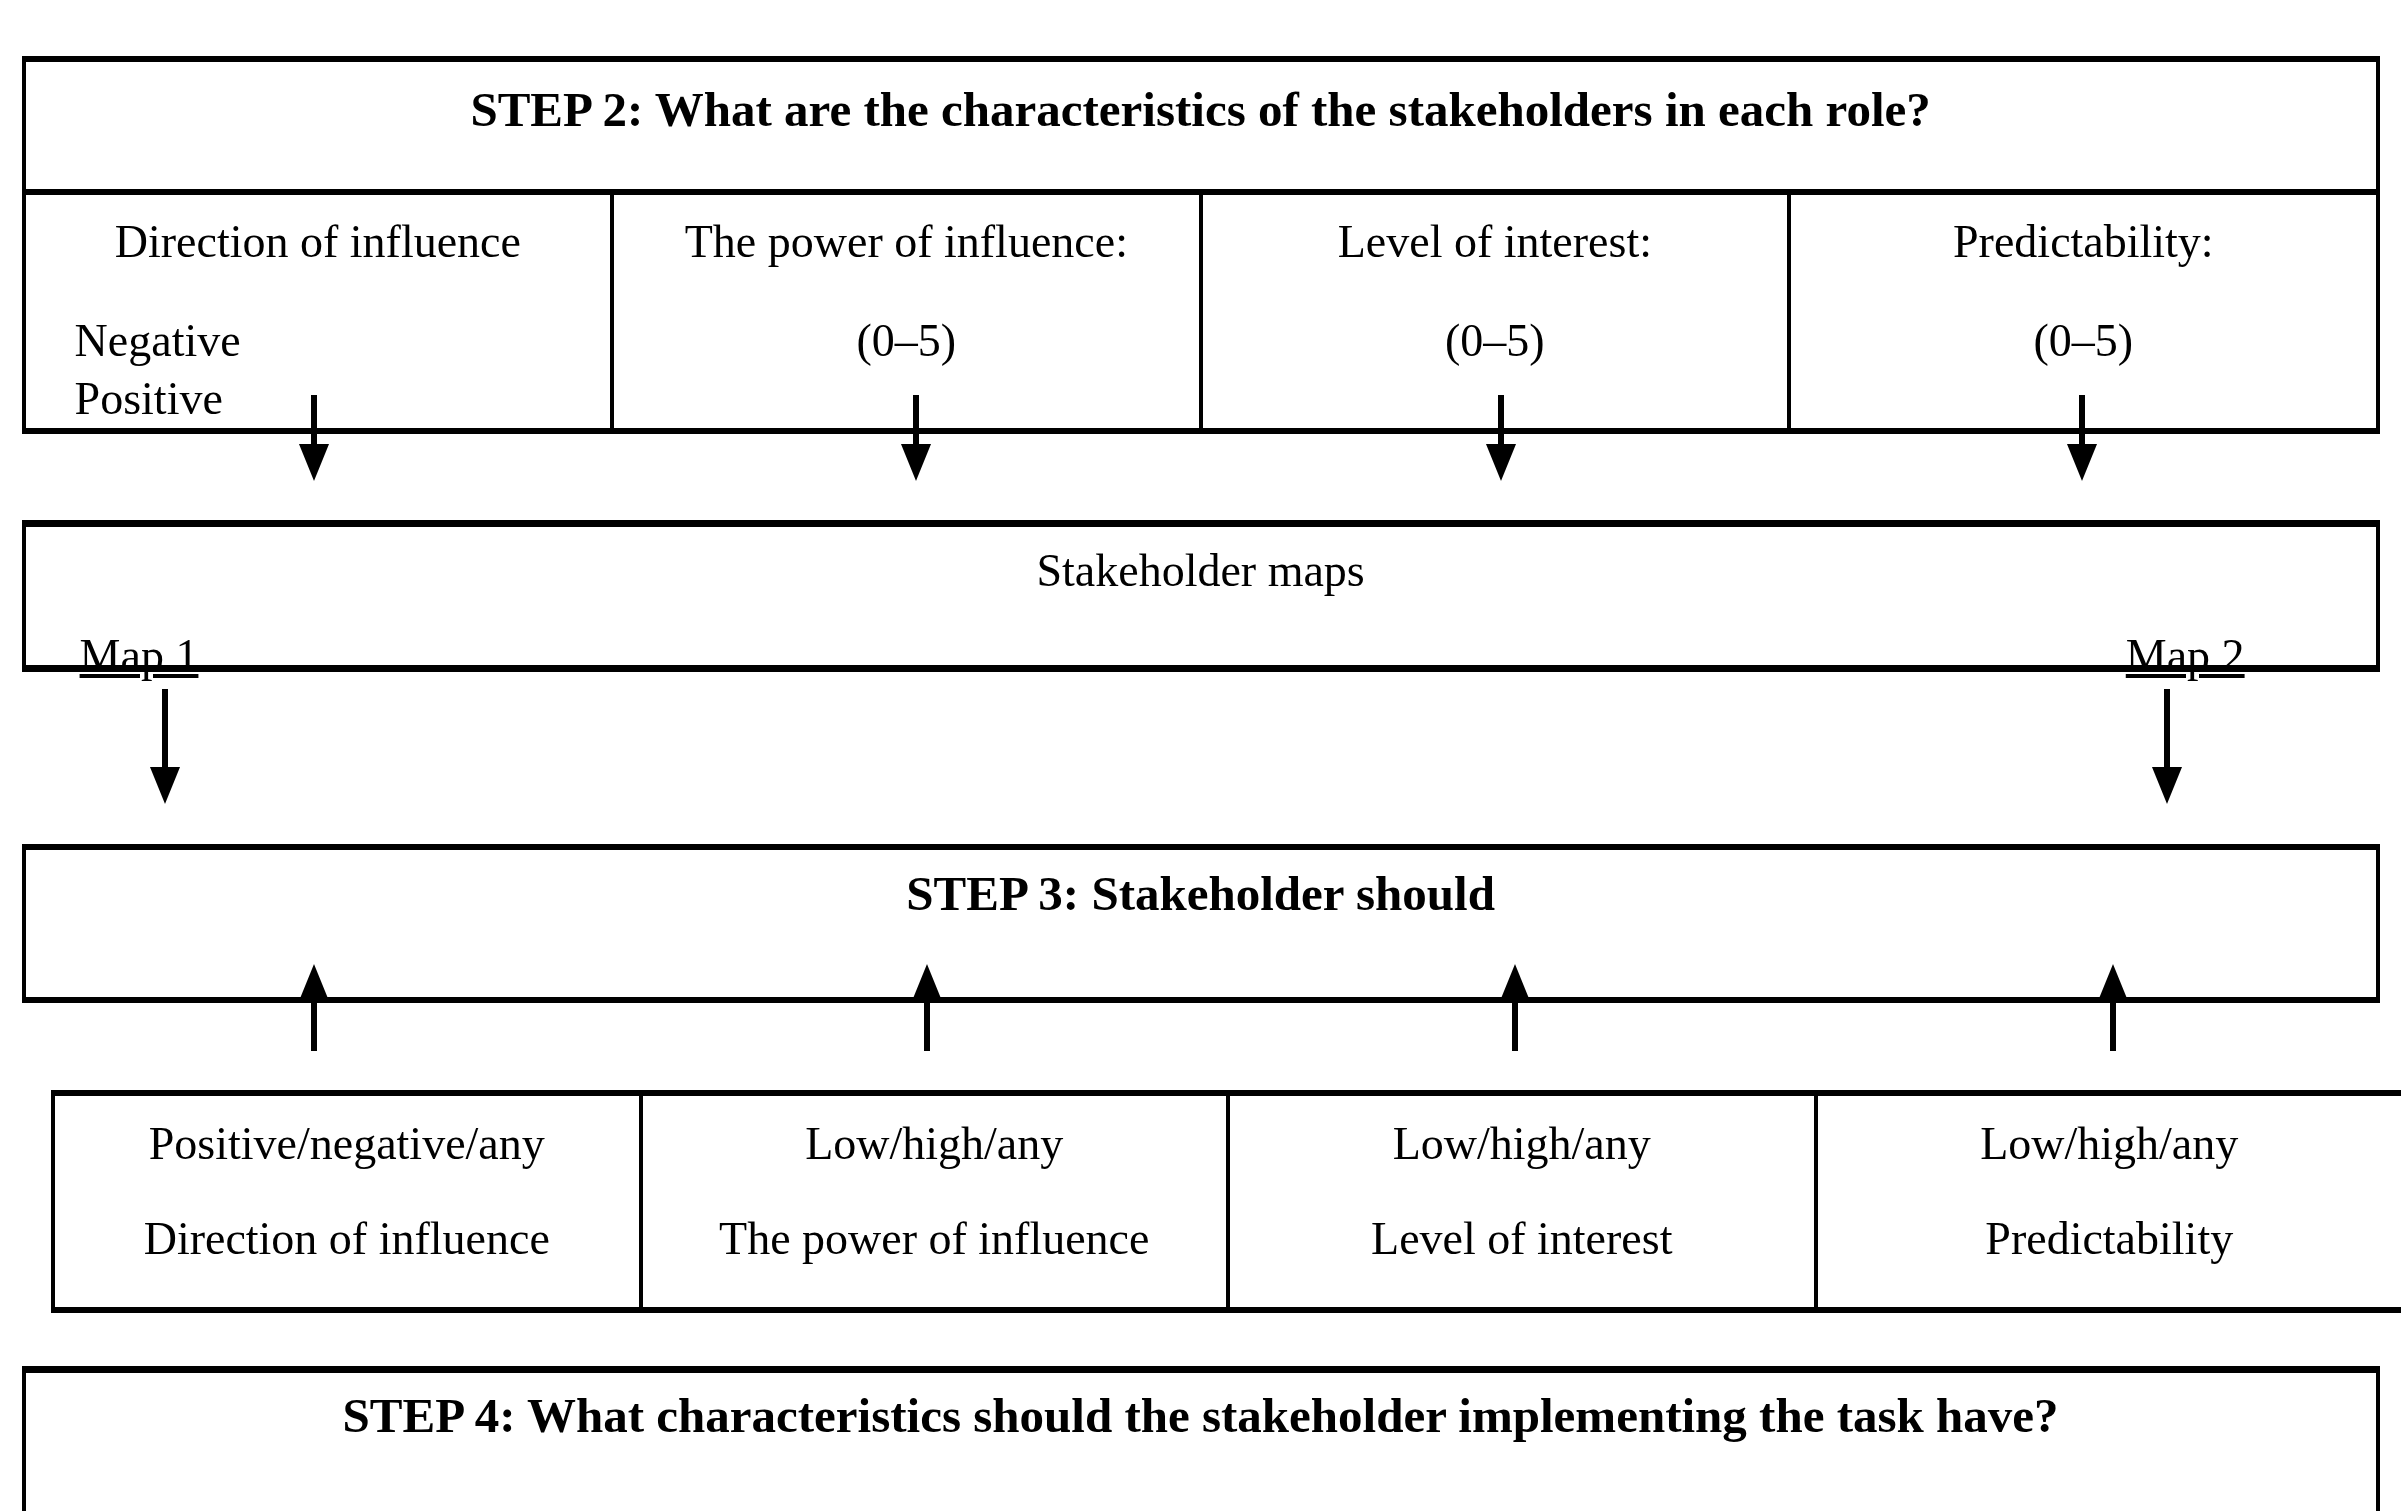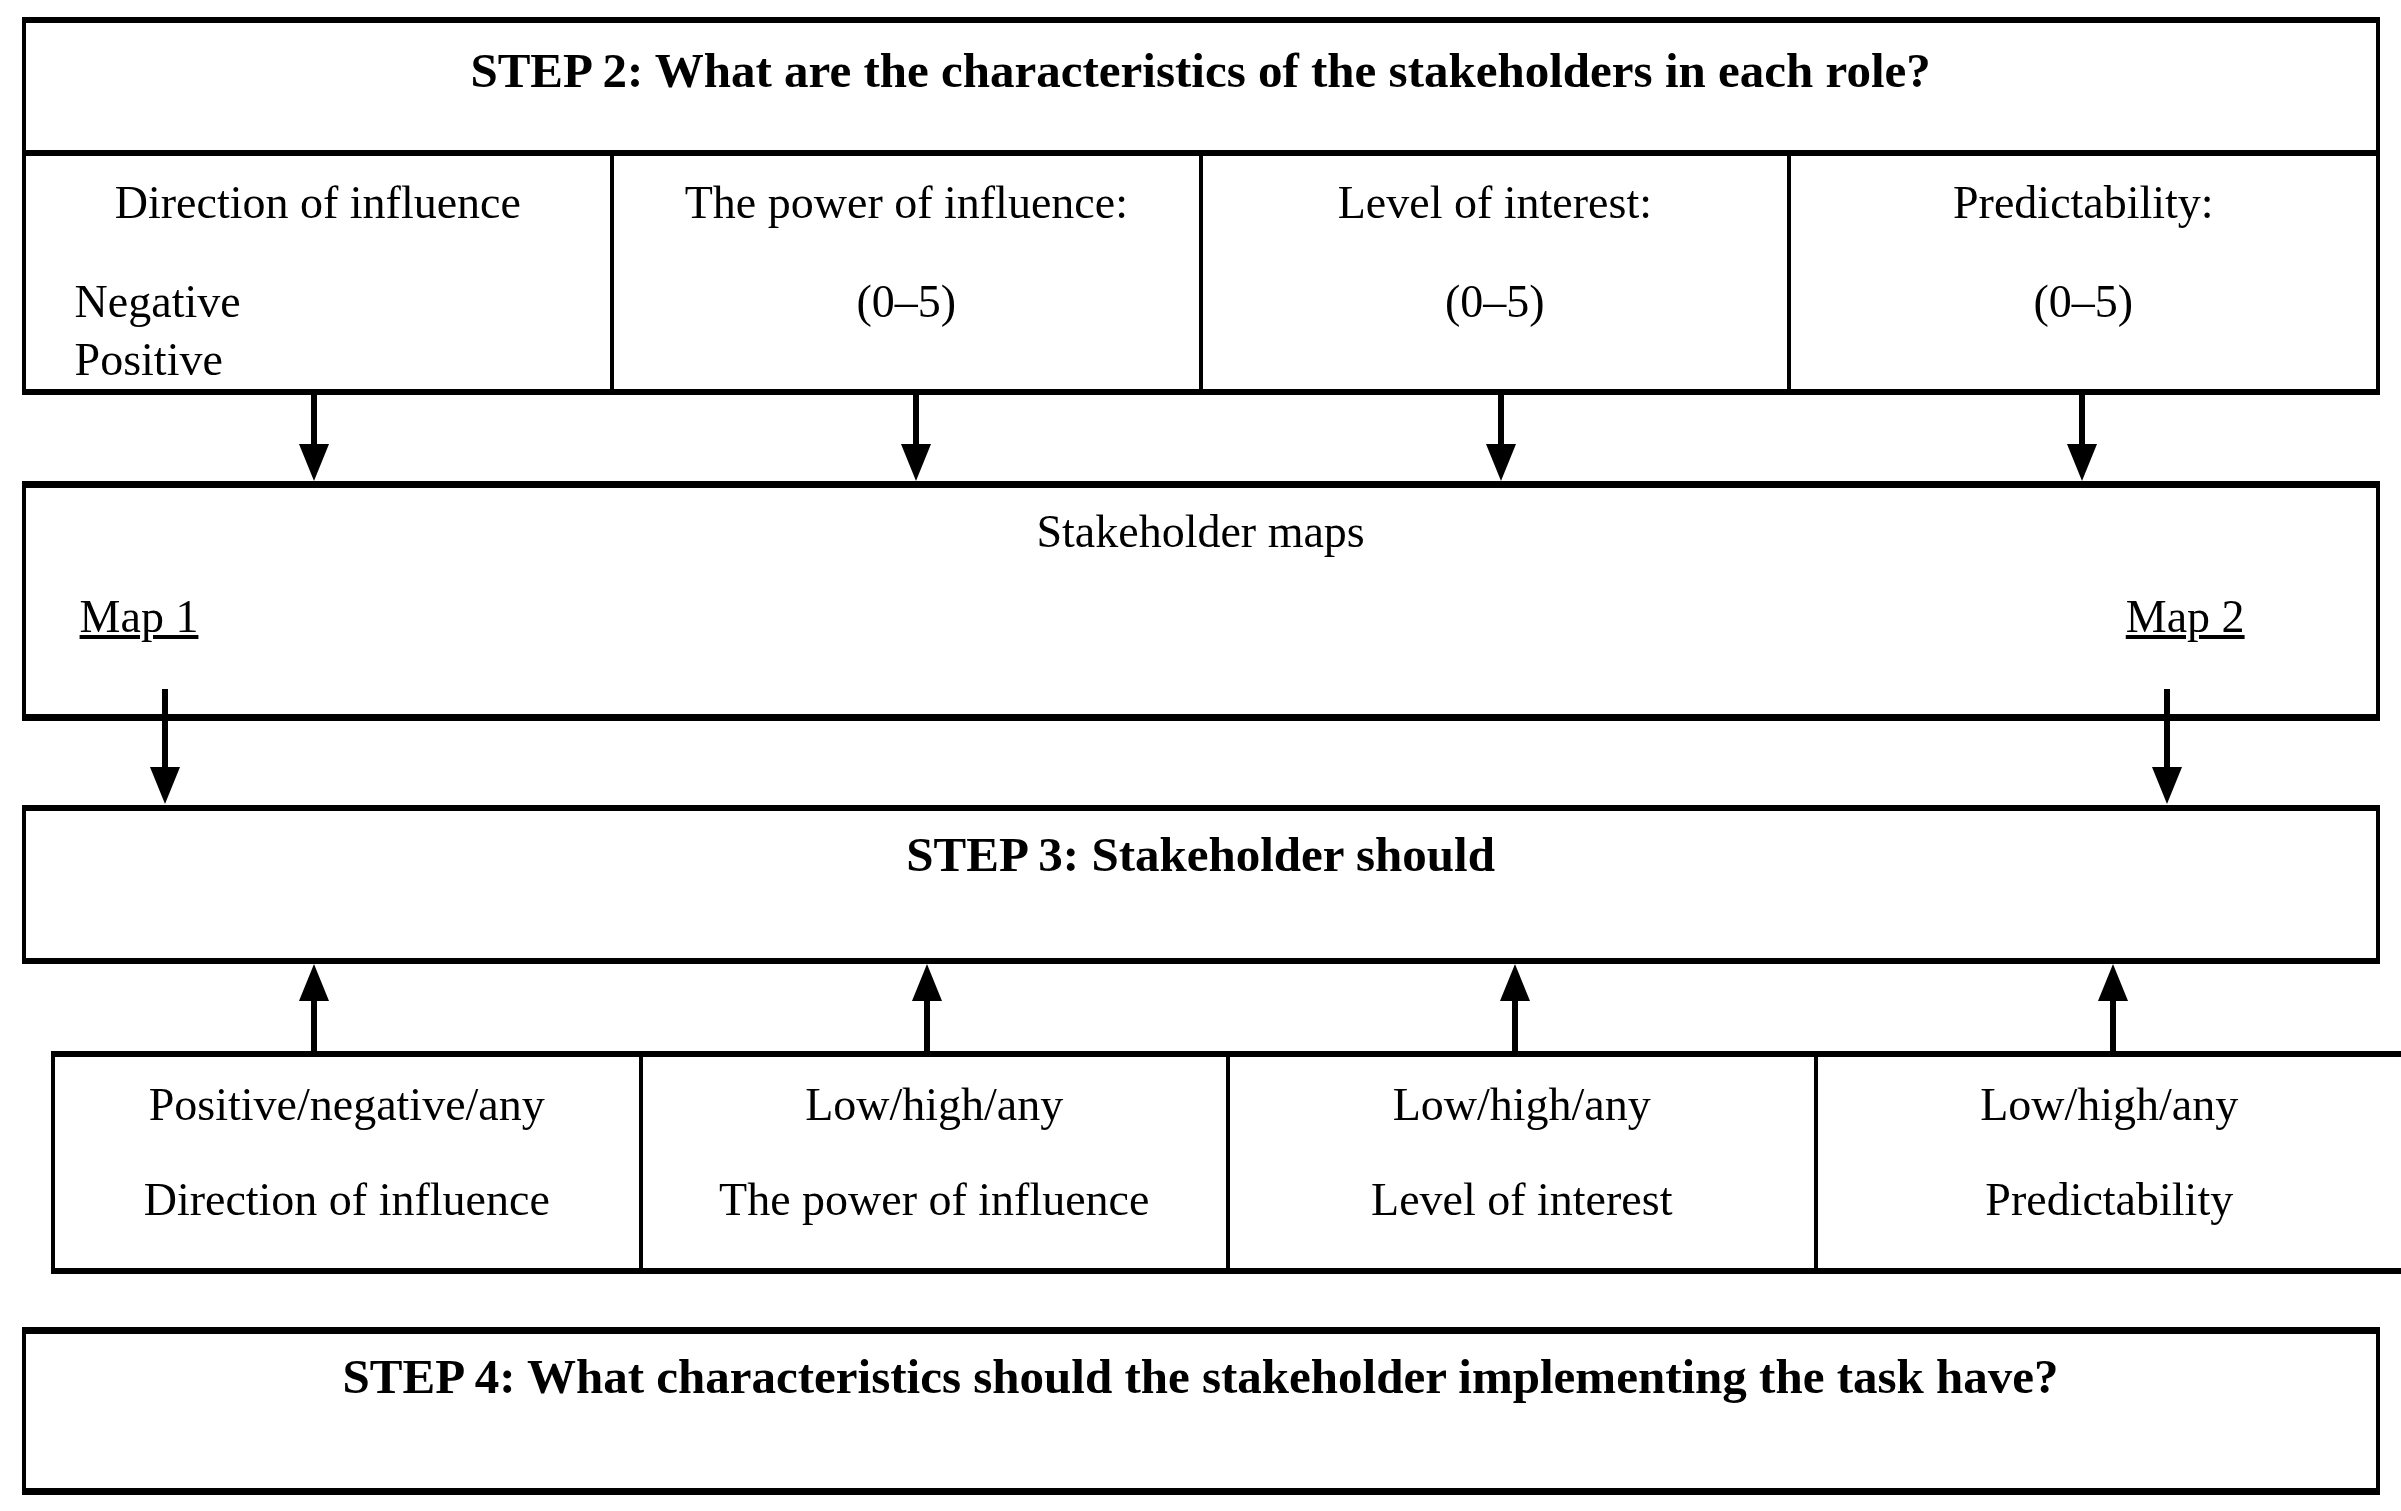--- a/index.html
+++ b/index.html
@@ -15,20 +15,21 @@
     color: #000000;
     font-family: "Liberation Serif", serif;
   }
   .box {
     position: absolute;
     box-sizing: border-box;
     border: 4.6px solid #000;
     border-top-width: 6.2px;
     border-bottom-width: 6.2px;
     background: #fff;
+    margin-top: 39px;
   }
   .step-title {
     font-weight: bold;
     font-size: 49px;
     line-height: 58px;
     text-align: center;
   }
   
   #step2-table { left: 21.6px; top: 17px; width: 2358px; height: 378px; display: flex; flex-direction: column; }
   .step2-header { height: 145px; border-bottom: 6.2px solid #000; box-sizing: border-box; padding-top: 18.5px; }
@@ -45,21 +46,21 @@
   .s2col:last-child { border-right: none; }
   .line2 { margin-top: 41px; }
   .split-line {
     display: flex;
     justify-content: space-between;
     padding: 0 35px 0 49px;
     text-align: left;
     flex-direction: column;
   }
   
-  #maps-box { left: 21.6px; top: 481px; width: 2358px; height: 240px; border-top-width: 7px; border-bottom-width: 7px; }
+  #maps-box { left: 21.6px; top: 481px; width: 2358px; height: 152px; border-top-width: 7px; border-bottom-width: 7px; }
   .maps-title { text-align: center; padding-top: 15.4px; font-size: 46px; line-height: 58px; }
   .map-label { position: absolute; top: 100px; font-size: 46px; line-height: 58px; text-decoration: underline; }
   .map1 { left: 54px; }
   .map2 { right: 131px; }
   
   #step3-box { left: 21.6px; top: 805px; width: 2358px; height: 159px; padding-top: 15.4px; }
   
   #roles-row { left: 51px; top: 1051px; width: 2354px; height: 223px; display: flex; }
   .role-col {
     flex: 1 1 0;

